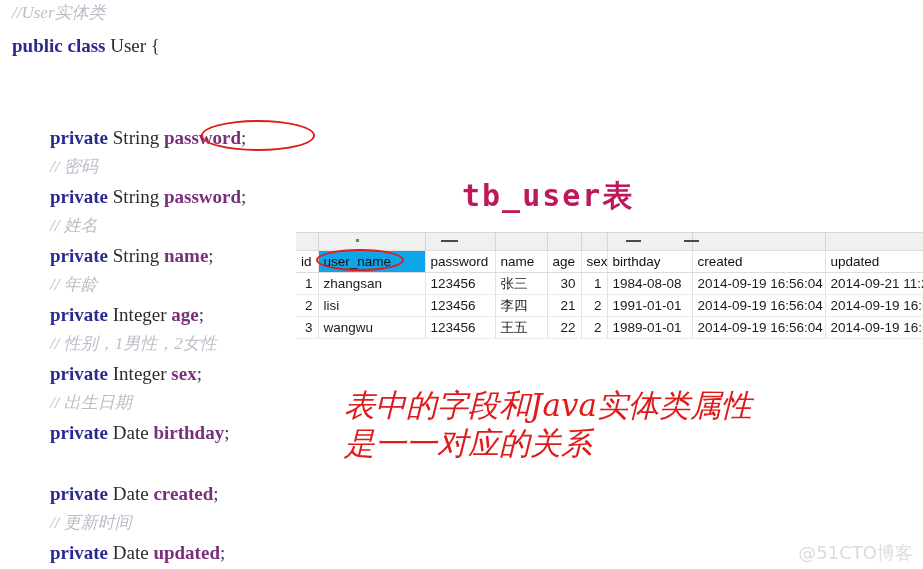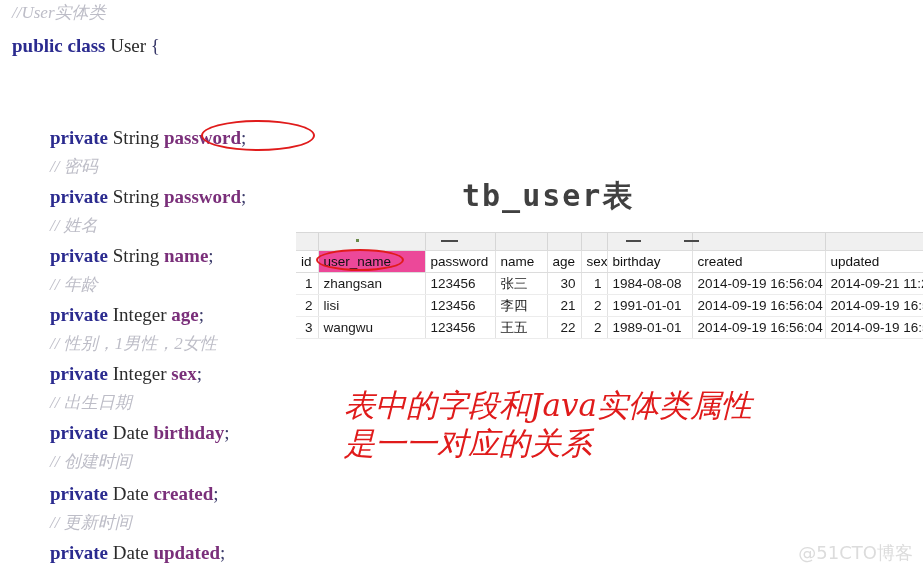--- a/index.html
+++ b/index.html
@@ -68,21 +68,21 @@
     border-radius: 50%;
     box-sizing: border-box;
     pointer-events: none;
   }
 
   
   #tb-user-title {
     position: absolute;
     left: 462px;
     top: 176px;
-    color: #404040;
+    color: #be185d;
     font-size: 30px;
     font-weight: bold;
     letter-spacing: 2px;
     white-space: nowrap;
     font-family: "DejaVu Sans Mono", monospace;
   }
 
   
   #data-grid {
     position: absolute;
@@ -140,21 +140,21 @@
     overflow: hidden;
     white-space: nowrap;
     font-size: 13.5px;
   }
   table.grid th {
     background: #ffffff;
     color: #111111;
     border-bottom: 1px solid #dcdcdc;
   }
   table.grid th.sel {
-    background: #ec4899;
+    background: #0ea5e9;
   }
   table.grid td.num { text-align: right; }
   table.grid tr.data-row td { background: #ffffff; }
   table.grid td.cjk { font-family: "DejaVu Sans", sans-serif; }
   #grid-bottomstrip {
     height: 14px;
     background: #ffffff;
     border-bottom: 1px solid #e2e2e2;
   }
 
@@ -193,21 +193,20 @@
     <div class="code-line line-cmt" style="top: 158px;"><span class="ind2"><span class="tok-comment">// 密码</span></span></div>
     <div class="code-line line-stmt" style="top: 187px;"><span class="ind2"><span class="tok-kw">private</span><span class="tok-plain"> </span><span class="tok-type">String</span><span class="tok-plain"> </span><span class="tok-field">password</span><span class="tok-plain">;</span></span></div>
     <div class="code-line line-cmt" style="top: 217px;"><span class="ind2"><span class="tok-comment">// 姓名</span></span></div>
     <div class="code-line line-stmt" style="top: 246px;"><span class="ind2"><span class="tok-kw">private</span><span class="tok-plain"> </span><span class="tok-type">String</span><span class="tok-plain"> </span><span class="tok-field">name</span><span class="tok-plain">;</span></span></div>
     <div class="code-line line-cmt" style="top: 276px;"><span class="ind2"><span class="tok-comment">// 年龄</span></span></div>
     <div class="code-line line-stmt" style="top: 305px;"><span class="ind2"><span class="tok-kw">private</span><span class="tok-plain"> </span><span class="tok-type">Integer</span><span class="tok-plain"> </span><span class="tok-field">age</span><span class="tok-plain">;</span></span></div>
     <div class="code-line line-cmt" style="top: 335px;"><span class="ind2"><span class="tok-comment">// 性别，1男性，2女性</span></span></div>
     <div class="code-line line-stmt" style="top: 364px;"><span class="ind2"><span class="tok-kw">private</span><span class="tok-plain"> </span><span class="tok-type">Integer</span><span class="tok-plain"> </span><span class="tok-field">sex</span><span class="tok-plain">;</span></span></div>
     <div class="code-line line-cmt" style="top: 394px;"><span class="ind2"><span class="tok-comment">// 出生日期</span></span></div>
     <div class="code-line line-stmt" style="top: 423px;"><span class="ind2"><span class="tok-kw">private</span><span class="tok-plain"> </span><span class="tok-type">Date</span><span class="tok-plain"> </span><span class="tok-field">birthday</span><span class="tok-plain">;</span></span></div>
-    <div class="code-line line-cmt" style="top: 453px;"><span class="ind2"><span class="tok-comment">// 创建时间</span></span></div>
     <div class="code-line line-stmt" style="top: 484px;"><span class="ind2"><span class="tok-kw">private</span><span class="tok-plain"> </span><span class="tok-type">Date</span><span class="tok-plain"> </span><span class="tok-field">created</span><span class="tok-plain">;</span></span></div>
     <div class="code-line line-cmt" style="top: 514px;"><span class="ind2"><span class="tok-comment">// 更新时间</span></span></div>
     <div class="code-line line-stmt" style="top: 543px;"><span class="ind2"><span class="tok-kw">private</span><span class="tok-plain"> </span><span class="tok-type">Date</span><span class="tok-plain"> </span><span class="tok-field">updated</span><span class="tok-plain">;</span></span></div>
   </div>
 
 <div class="ellipse" style="left:201px; top:120px; width:114px; height:31px;"></div>
 
 <div id="tb-user-title">tb_user表</div>
 
 <div id="data-grid">

